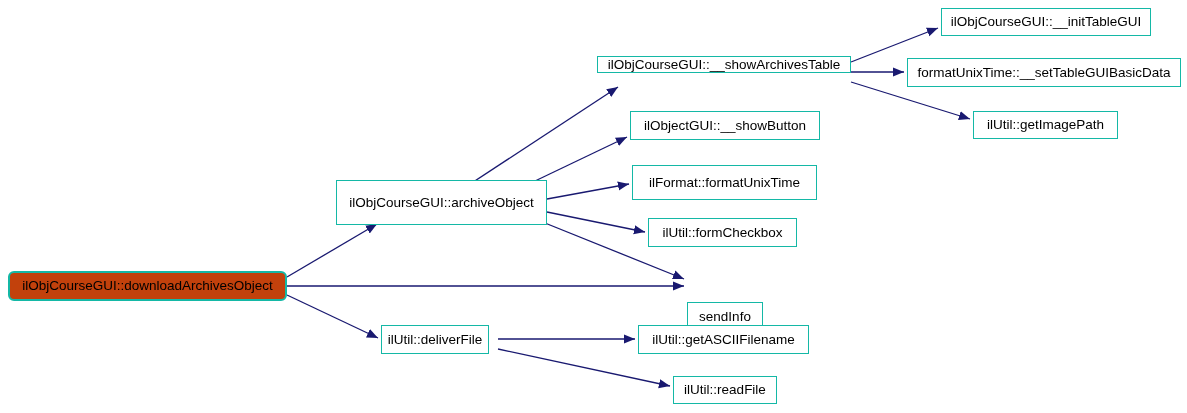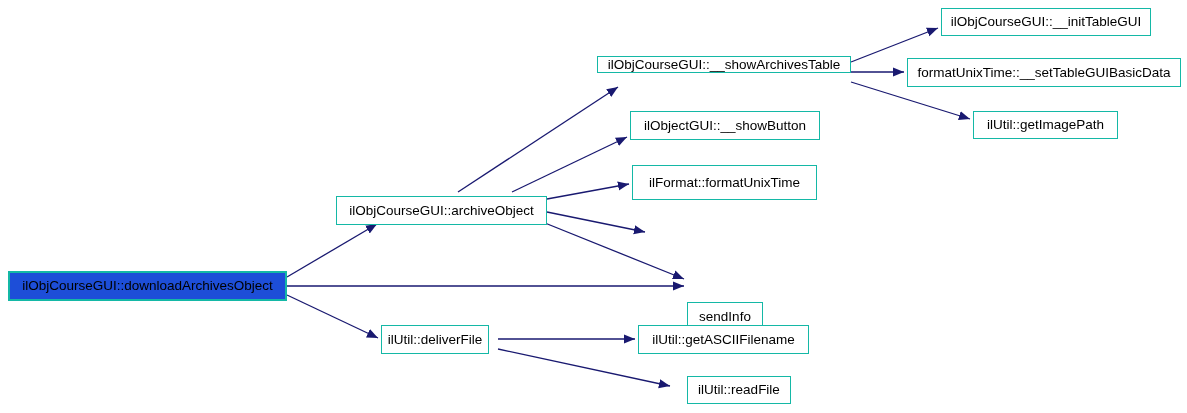--- a/index.html
+++ b/index.html
@@ -29,22 +29,23 @@
     color: #000000;
     font-size: 13.5px;
     line-height: 1;
     display: flex;
     align-items: center;
     justify-content: center;
     white-space: nowrap;
     cursor: pointer;
   }
   .node.highlight {
-    background: #1d4ed8;
+    background: #c2410c;
     border-width: 2px;
+    border-radius: 6px;
   }
 </style>
 </head>
 <body>
 
 <div class="canvas">
 
   <svg class="edges" width="1187" height="413" viewBox="0 0 1187 413">
     <defs>
       <marker id="arrow" viewBox="0 0 10 10" refX="9" refY="5" markerWidth="9.5" markerHeight="9.5" orient="auto">
@@ -63,36 +64,37 @@
       <line x1="851" y1="62" x2="938" y2="28" marker-end="url(#arrow)"></line>
       <line x1="851" y1="72" x2="904" y2="72" marker-end="url(#arrow)"></line>
       <line x1="851" y1="82" x2="970" y2="119" marker-end="url(#arrow)"></line>
       <line x1="498" y1="339" x2="635" y2="339" marker-end="url(#arrow)"></line>
       <line x1="498" y1="349" x2="670" y2="386" marker-end="url(#arrow)"></line>
     </g>
   </svg>
 
   <div class="node highlight" style="left:8px; top:271px; width:279px; height:30px;">ilObjCourseGUI::downloadArchivesObject</div>
 
-  <div class="node" style="left:336px; top:196px; width:211px; height:29px;">ilObjCourseGUI::archiveObject</div>
+  <div class="node" style="left:336px; top:180px; width:211px; height:45px;">ilObjCourseGUI::archiveObject</div>
 
   <div class="node" style="left:381px; top:325px; width:108px; height:29px;">ilUtil::deliverFile</div>
 
   <div class="node" style="left:597px; top:56px; width:254px; height:17px;">ilObjCourseGUI::__showArchivesTable</div>
 
   <div class="node" style="left:630px; top:111px; width:190px; height:29px;">ilObjectGUI::__showButton</div>
 
   <div class="node" style="left:632px; top:165px; width:185px; height:35px;">ilFormat::formatUnixTime</div>
 
+  <div class="node" style="left:648px; top:218px; width:149px; height:29px;">ilUtil::formCheckbox</div>
 
   <div class="node" style="left:687px; top:271px; width:76px; height:30px;margin-top:31px;">sendInfo</div>
 
   <div class="node" style="left:941px; top:8px; width:210px; height:28px;">ilObjCourseGUI::__initTableGUI</div>
 
   <div class="node" style="left:907px; top:58px; width:274px; height:29px;">formatUnixTime::__setTableGUIBasicData</div>
 
   <div class="node" style="left:973px; top:111px; width:145px; height:28px;">ilUtil::getImagePath</div>
 
   <div class="node" style="left:638px; top:325px; width:171px; height:29px;">ilUtil::getASCIIFilename</div>
 
-  <div class="node" style="left:673px; top:376px; width:104px; height:28px;margin-left:14px;">ilUtil::readFile</div>
+  <div class="node" style="left:673px; top:376px; width:104px; height:28px;">ilUtil::readFile</div>
 
 </div>
 
 </body></html>

